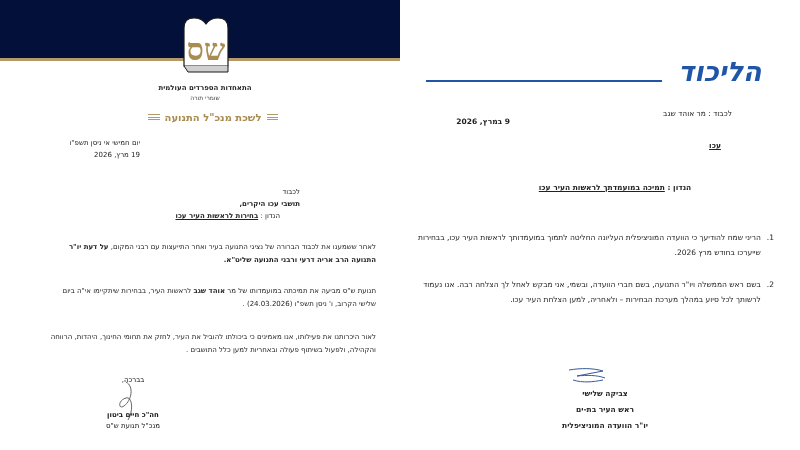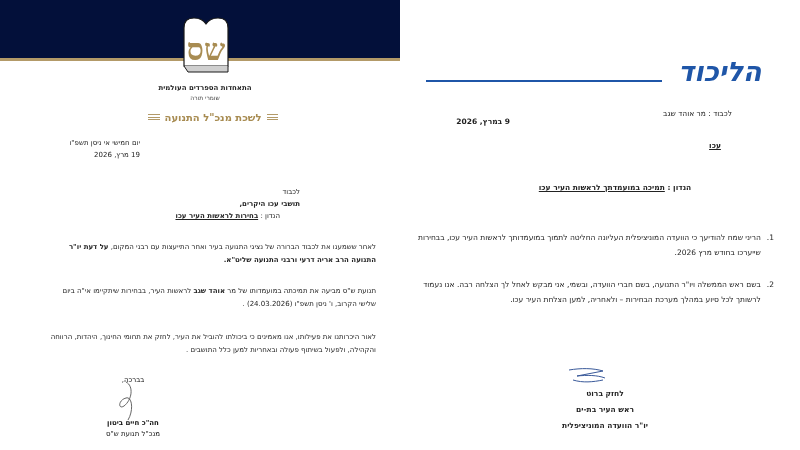--- a/index.html
+++ b/index.html
@@ -28,21 +28,21 @@
     .l-to { left: 200px; top: 186px; width: 100px; }
     .l-subject { left: 130px; top: 210px; width: 150px; }
     .l-para { left: 50px; width: 326px; white-space: normal; line-height: 13px; }
     .l-p1 { top: 241px; }
     .l-p2 { top: 285px; }
     .l-p3 { top: 325px; margin-top: 6px; }
     .bold { font-weight: bold; }
     .u { text-decoration: underline; font-weight: bold; }
 
     .l-sign { position: absolute; left: 98px; top: 375px; width: 70px; direction: rtl; text-align: center; font-size: 7px; line-height: 11px; }
-    .l-sign .closing { margin-bottom: 32px; }
+    .l-sign .closing { margin-bottom: 24px; }
     .l-signature-scribble { position: absolute; left: 112px; top: 380px; width: 30px; height: 42px; }
 
     
     .likud-line { position: absolute; left: 26px; top: 80px; width: 236px; height: 2px; background: #1f56a8; }
     .likud-logo { position: absolute; left: 264px; top: 56px; width: 112px; height: 30px; }
     .r-text { position: absolute; direction: rtl; font-size: 7.5px; line-height: 12px; color: #222; white-space: nowrap; }
     .r-date { left: 40px; top: 108px; width: 70px; text-align: right; font-weight: bold; margin-top: 8px; }
     .r-to { left: 240px; top: 108px; width: 115px; text-align: center; font-weight: normal; }
     .r-city { left: 300px; top: 140px; width: 30px; text-align: center; }
     .r-subject { left: 100px; top: 182px; width: 230px; text-align: center; font-weight: bold; }
@@ -144,17 +144,17 @@
   <div class="r-text r-para r-p2">
     <span class="num">2.</span>
     <span>בשם ראש הממשלה ויו"ר התנועה, בשם חברי הוועדה, ובשמי, אני מבקש לאחל לך הצלחה רבה. אנו נעמוד לרשותך לכל סיוע במהלך מערכת הבחירות – ולאחריה, למען הצלחת העיר עכו.</span>
   </div>
 
   <svg class="r-scribble" viewBox="0 0 48 20">
     <path d="M6 4 C18 2 30 2 40 5 L14 10 C24 9 34 9 42 12 M10 14 C20 17 30 16 40 14" fill="none" stroke="#3a5a9a" stroke-width="1"></path>
   </svg>
 
   <div class="r-signer">
-    <div style="margin-top:18px">לחזק ברוט</div>
+    <div style="margin-top:18px">צביקה שלישי</div>
     <div>ראש העיר בת-ים</div>
     <div>יו"ר הוועדה המוניציפלית</div>
   </div>
 </div>
 
 </body></html>

